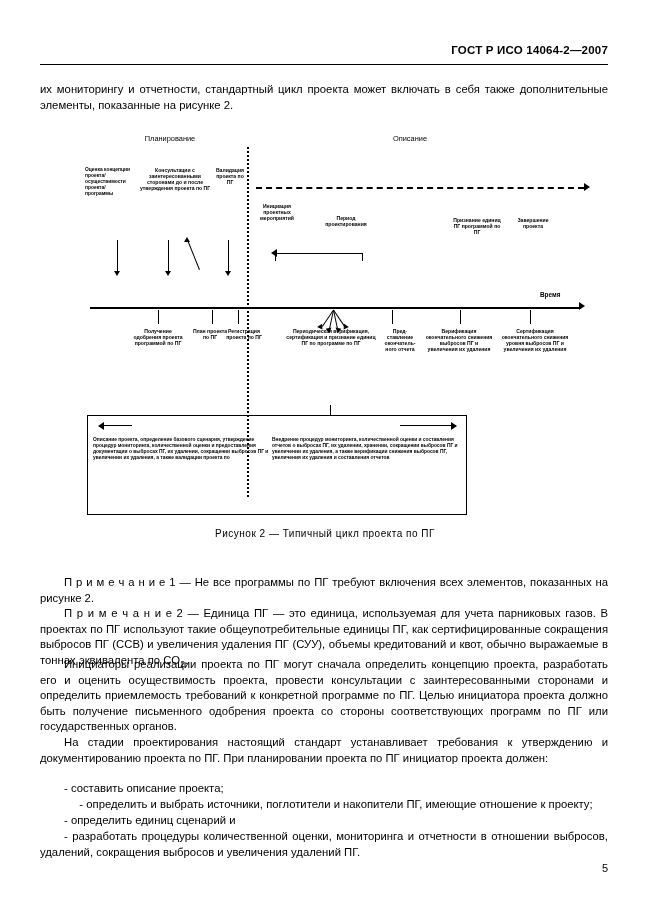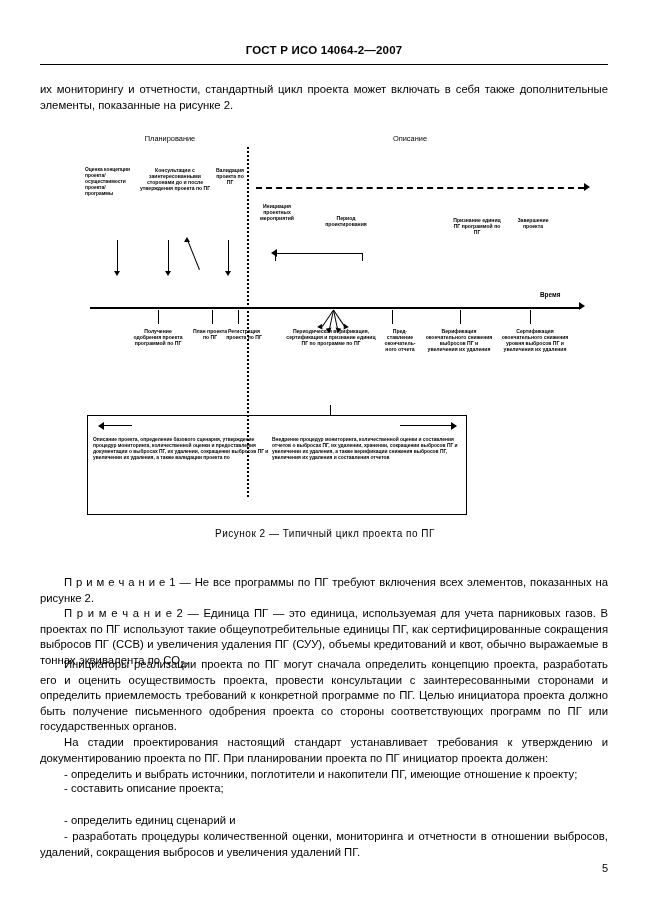--- a/index.html
+++ b/index.html
@@ -15,21 +15,21 @@
     color: #000000;
     overflow: hidden;
   }
 
   
   .page-header {
     position: absolute;
     top: 44px;
     left: 40px;
     right: 38px;
-    text-align: center;
+    text-align: right;
     font-size: 11.5px;
     font-weight: bold;
     letter-spacing: 0.2px;
   }
   .header-rule {
     position: absolute;
     top: 64px;
     left: 40px;
     right: 38px;
     height: 1px;
@@ -243,17 +243,17 @@
   <div class="fig-caption" style="top:403px;">Рисунок  2 — Типичный  цикл  проекта  по  ПГ</div>
 </div>
 
 <div class="para indent" style="top:575px;">П р и м е ч а н и е 1 — Не все программы по ПГ требуют включения всех элементов, показанных на рисунке 2.</div>
 <div class="para indent" style="top:606px;"><span>П р и м е ч а н и е 2 — Единица  ПГ — это единица,  используемая  для  учета парниковых газов. В проектах по ПГ используют такие общеупотребительные единицы ПГ, как сертифицированные сокращения выбросов ПГ  (ССВ)  и увеличения удаления ПГ  (СУУ), объемы кредитований и квот, обычно  выражаемые в тоннах  эквивалента по CO</span><sub>2</sub><span>.</span></div>
 
 <div class="para indent" style="top:657px;">Инициаторы реализации проекта по ПГ могут сначала определить концепцию проекта, разработать его и оценить осуществимость проекта, провести консультации с заинтересованными сторонами и определить приемлемость требований к конкретной программе  по  ПГ. Целью инициатора  проекта должно быть получение письменного одобрения проекта со стороны соответствующих программ по ПГ или государственных органов.</div>
 <div class="para indent" style="top:735px;">На стадии проектирования настоящий стандарт устанавливает требования к утверждению и документированию проекта по ПГ. При планировании проекта  по ПГ инициатор проекта должен:</div>
 
 <div class="para no-just" style="top:781px; left:64px;">- составить описание проекта;</div>
-<div class="para no-just" style="top:767px; left:64px;">- определить и выбрать источники, поглотители  и  накопители ПГ,  имеющие  отношение  к  проекту;</div>
+<div class="para no-just" style="top:797px; left:64px;text-align:center;">- определить и выбрать источники, поглотители  и  накопители ПГ,  имеющие  отношение  к  проекту;</div>
 <div class="para no-just" style="top:813px; left:64px;">- определить единиц сценарий  и</div>
 <div class="para" style="top:829px; text-indent:24px;">- разработать процедуры количественной оценки, мониторинга и отчетности в отношении выбросов,  удалений, сокращения выбросов  и  увеличения  удалений ПГ.</div>
 
 <div class="page-num">5</div>
 
 </body></html>

